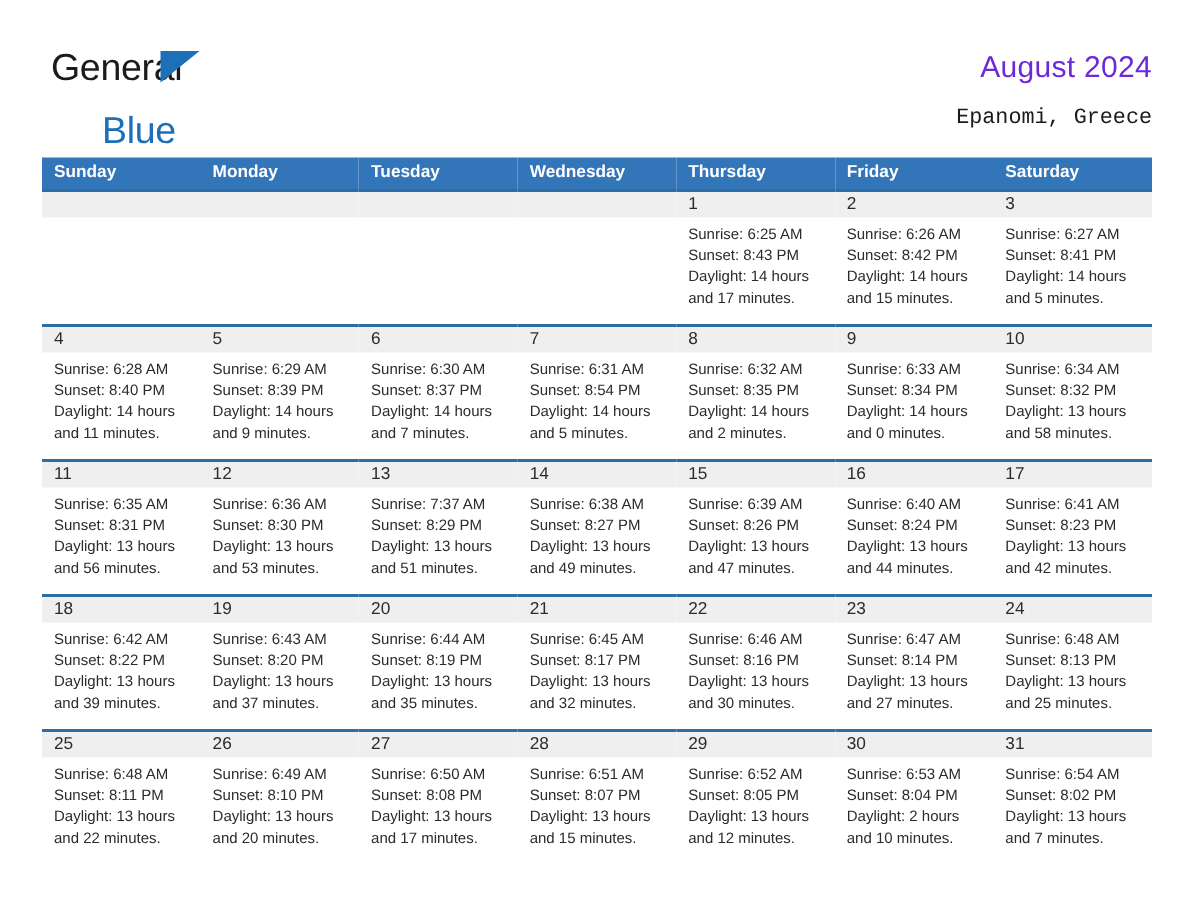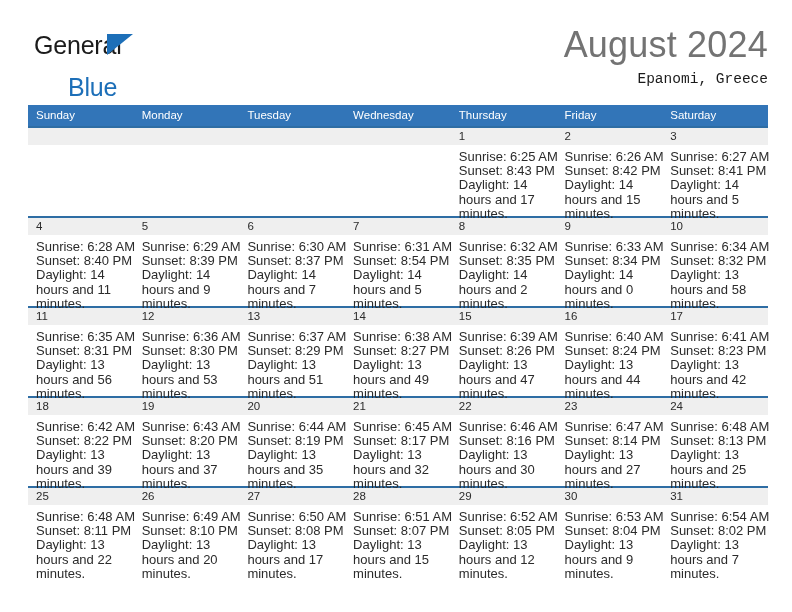--- a/index.html
+++ b/index.html
@@ -68,23 +68,23 @@
     line-height: 30px;
   }
 
   .title-block {
     position: absolute;
     right: 0;
     top: 0;
     text-align: right;
   }
   .cal-title {
-    font-size: 36px;
+    font-size: 20px;
     font-weight: 400;
-    color: #737373;
+    color: #6d28d9;
     line-height: 38px;
     letter-spacing: 0.2px;
   }
   .cal-subtitle {
     font-size: 14.5px;
     font-weight: 400;
     color: #1b1b1b;
     line-height: 20px;
     margin-top: 5px;
     font-family: Liberation Mono, monospace;
@@ -97,21 +97,21 @@
     top: 105px;
     width: 740px;
     border-collapse: collapse;
     table-layout: fixed;
   }
 
   .dow-row th {
     background: #3275b8;
     color: #ffffff;
     font-size: 11.5px;
-    font-weight: 400;
+    font-weight: 700;
     text-align: left;
     padding: 4px 0 4px 8px;
     height: 13px;
     line-height: 13px;
     border: none;
   }
 
   .week-row td {
     vertical-align: top;
     padding: 0;
@@ -134,21 +134,21 @@
     padding-left: 8px;
     font-size: 11.5px;
     color: #2b2b2b;
     box-sizing: border-box;
   }
   .day-band.empty {
     color: transparent;
   }
   .cell-body {
     padding: 5px 6px 0 8px;
-    font-size: 13px;
+    font-size: 10px;
     line-height: 14.2px;
     color: #2b2b2b;
   }
   .cell-body div {
     white-space: nowrap;
   }
   .cell-body .daylight-line {
     white-space: normal;
   }
 </style>
@@ -327,21 +327,21 @@
                 <div>Sunrise: 6:36 AM</div>
                 <div>Sunset: 8:30 PM</div>
                 <div class="daylight-line">Daylight: 13 hours and 53 minutes.</div>
               </div>
             </div>
           </td>
           <td>
             <div class="cell">
               <div class="day-band">13</div>
               <div class="cell-body">
-                <div>Sunrise: 6:37 AM</div>
+                <div>Sunrise: 7:37 AM</div>
                 <div>Sunset: 8:29 PM</div>
                 <div class="daylight-line">Daylight: 13 hours and 51 minutes.</div>
               </div>
             </div>
           </td>
           <td>
             <div class="cell">
               <div class="day-band">14</div>
               <div class="cell-body">
                 <div>Sunrise: 6:38 AM</div>
@@ -503,21 +503,21 @@
                 <div class="daylight-line">Daylight: 13 hours and 12 minutes.</div>
               </div>
             </div>
           </td>
           <td>
             <div class="cell">
               <div class="day-band">30</div>
               <div class="cell-body">
                 <div>Sunrise: 6:53 AM</div>
                 <div>Sunset: 8:04 PM</div>
-                <div class="daylight-line">Daylight: 13 hours and 9 minutes.</div>
+                <div class="daylight-line">Daylight: 2 hours and 10 minutes.</div>
               </div>
             </div>
           </td>
           <td>
             <div class="cell">
               <div class="day-band">31</div>
               <div class="cell-body">
                 <div>Sunrise: 6:54 AM</div>
                 <div>Sunset: 8:02 PM</div>
                 <div class="daylight-line">Daylight: 13 hours and 7 minutes.</div>

